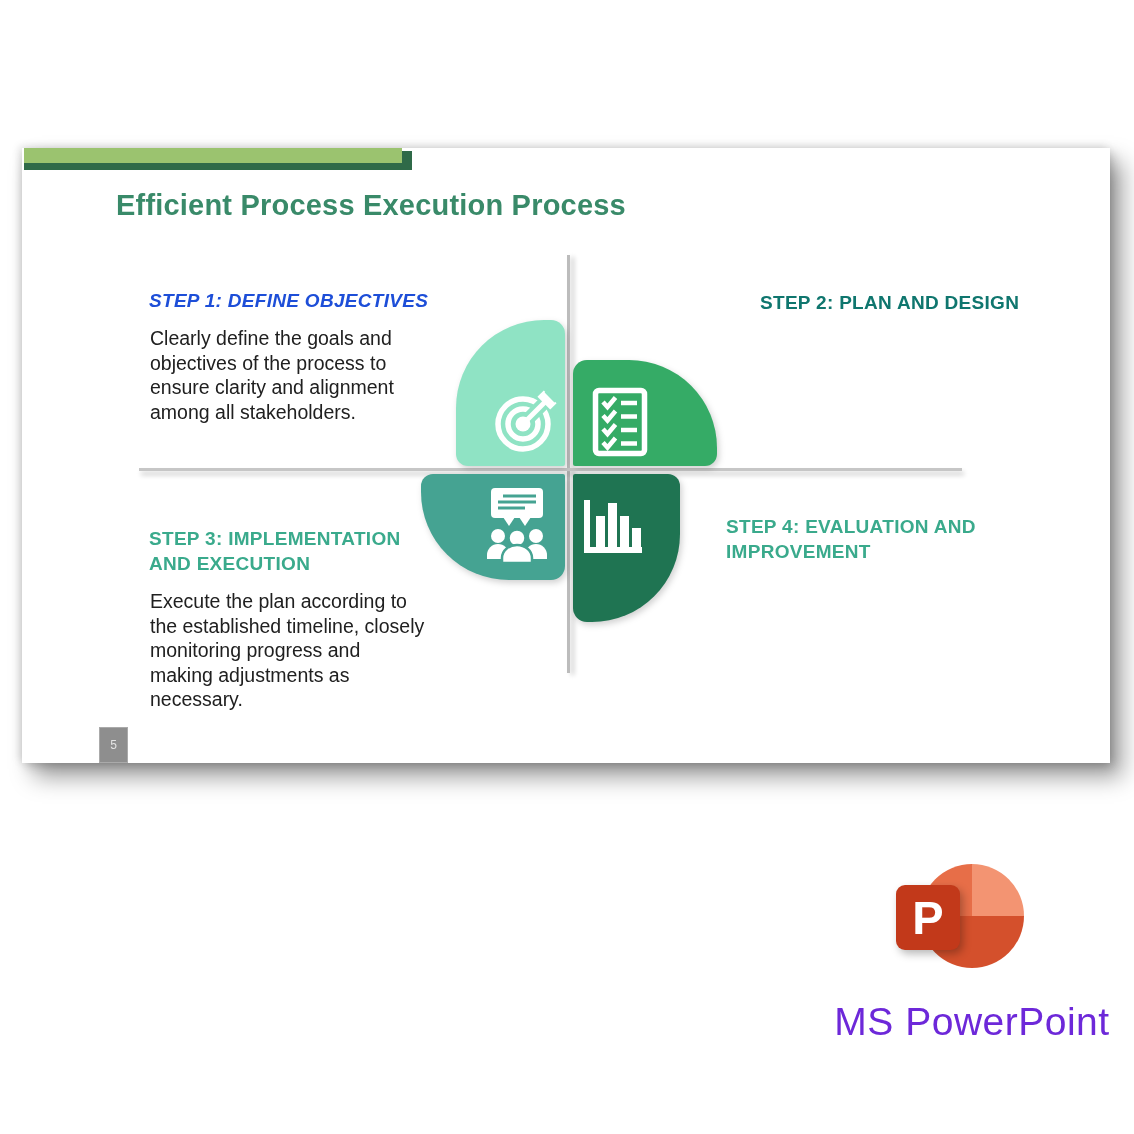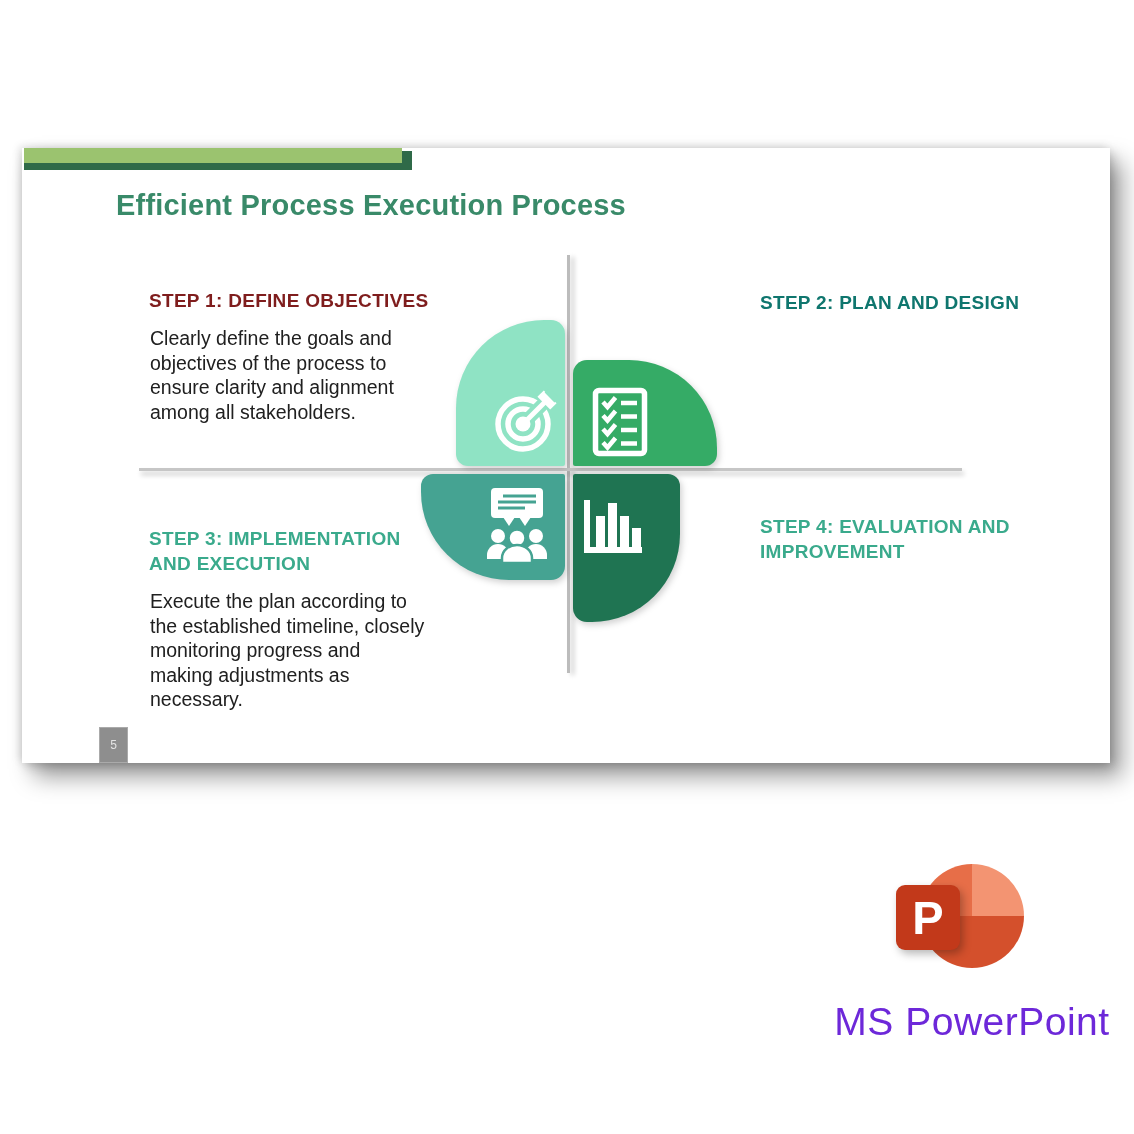--- a/index.html
+++ b/index.html
@@ -23,21 +23,21 @@
   .petal-br{left:551px;top:326px;width:107px;height:148px;border-radius:2px 12px 88px 14px;}
   .petal-bl{left:399px;top:326px;width:144px;height:106px;border-radius:12px 2px 14px 88px;}
   .icon-svg{position:absolute;}
   
   .step{position:absolute;width:345px;}
   .step-heading{font-size:19px;font-weight:700;line-height:25px;letter-spacing:.3px;white-space:pre-line;margin:0 0 13px 0;}
   .step-body{font-size:19.5px;color:#202020;line-height:24.6px;white-space:pre-line;margin:1px;}
   .step-1{left:127px;top:140px;}
   .step-2{left:738px;top:142px;}
   .step-3{left:127px;top:378px;}
-  .step-4{left:738px;top:366px;}
+  .step-4{left:704px;top:366px;}
   
   .page-badge{position:absolute;left:77px;top:579px;width:29px;height:36px;background:#8e8e8e;
               display:flex;align-items:center;justify-content:center;
               font-size:12px;color:#e3e3e3;box-shadow:inset 0 0 0 1px rgba(255,255,255,.25);}
   
   .pp-circle{position:absolute;left:920px;top:864px;width:104px;height:104px;border-radius:50%;overflow:hidden;}
   .pp-q{position:absolute;}
   .pp-q-tl{left:0;top:0;width:52px;height:52px;}
   .pp-q-tr{left:52px;top:0;width:52px;height:52px;}
   .pp-q-b{left:0;top:52px;width:104px;height:52px;}
@@ -112,21 +112,21 @@
     <svg class="icon-svg" style="left:560px;top:350px" width="62" height="58" viewBox="0 0 62 58">
       <rect x="2" y="2" width="6" height="52" fill="#ffffff"></rect>
       <rect x="2" y="49" width="58" height="6" fill="#ffffff"></rect>
       <rect x="14" y="18" width="9" height="31" fill="#ffffff"></rect>
       <rect x="26" y="5" width="9" height="44" fill="#ffffff"></rect>
       <rect x="38" y="18" width="9" height="31" fill="#ffffff"></rect>
       <rect x="50" y="30" width="9" height="19" fill="#ffffff"></rect>
     </svg>
 
     <div class="step step-1">
-      <p class="step-heading" style="color: #7f1d1d;">STEP 1: DEFINE OBJECTIVES</p>
+      <p class="step-heading" style="color: #1d4ed8; font-style: italic;">STEP 1: DEFINE OBJECTIVES</p>
       <p class="step-body">Clearly define the goals and
 objectives of the process to
 ensure clarity and alignment
 among all stakeholders.</p>
     </div>
     <div class="step step-2">
       <p class="step-heading" style="color: #0f766e;">STEP 2: PLAN AND DESIGN</p>
     </div>
     <div class="step step-3">
       <p class="step-heading" style="color: rgb(58, 170, 140);">STEP 3: IMPLEMENTATION

